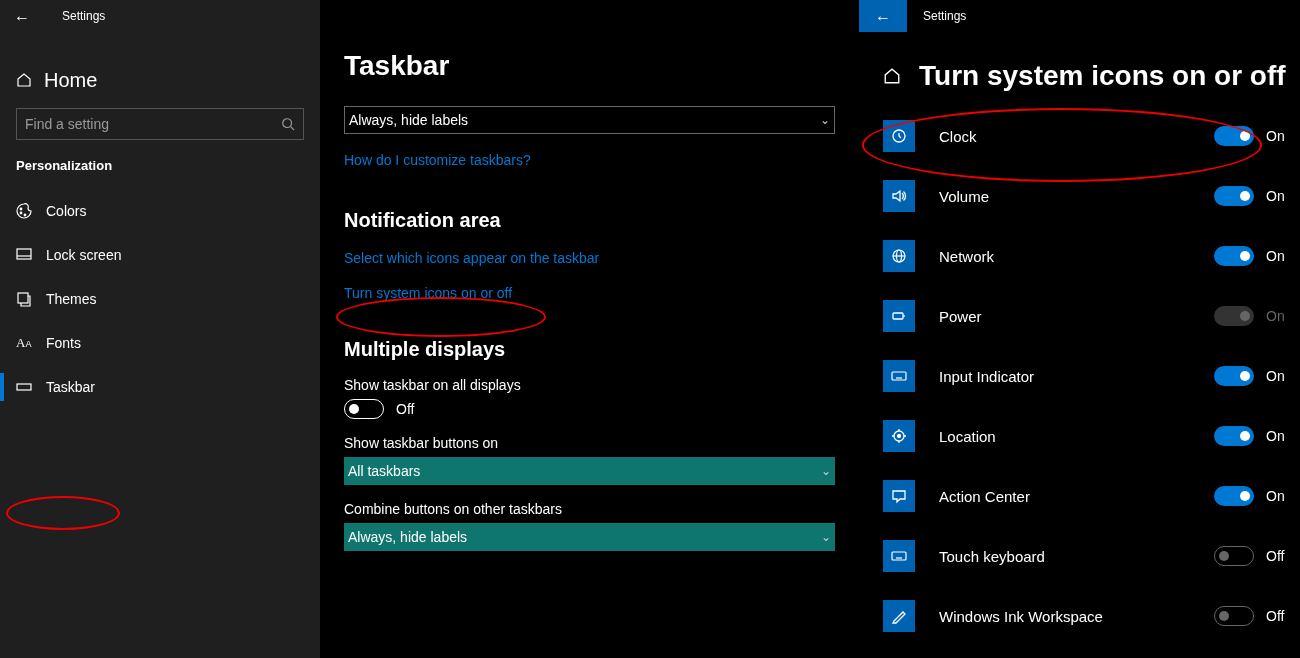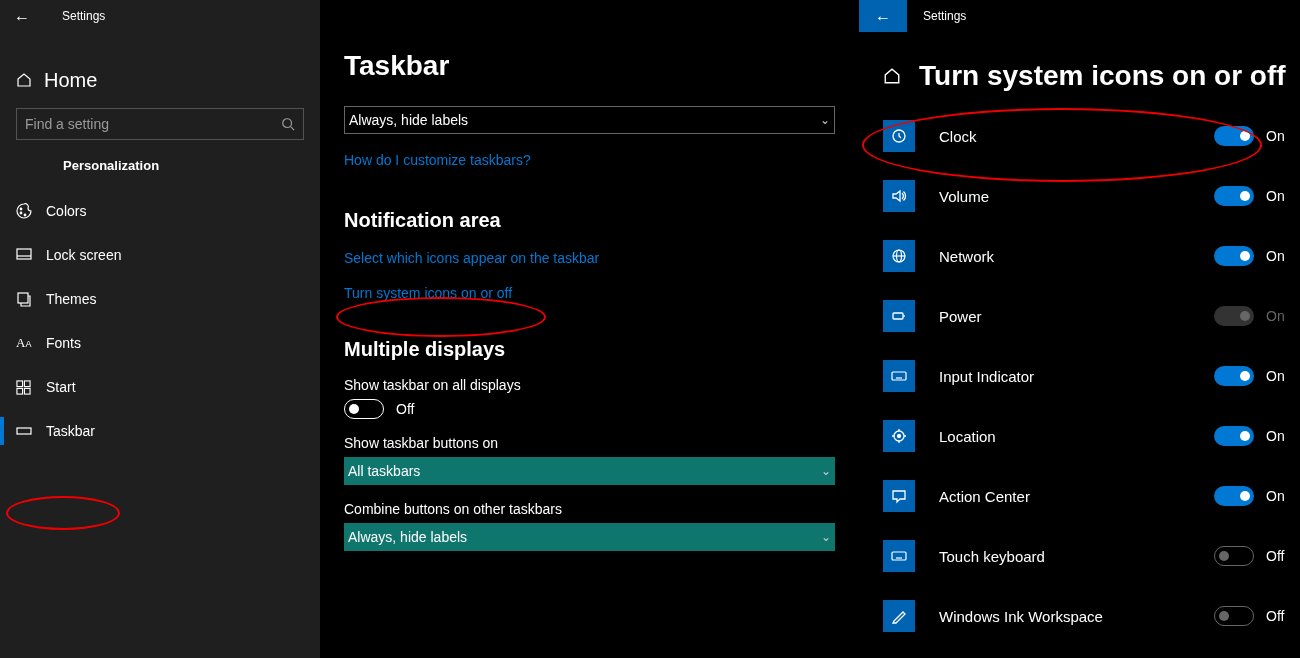--- a/index.html
+++ b/index.html
@@ -10,21 +10,21 @@
 
 .titlebar { height: 32px; display: flex; align-items: center; padding-left: 14px; font-size: 12px; color: #fff; }
 .titlebar .back { width: 24px; color: #fff; font-size: 16px; }
 .titlebar .ttxt { margin-left: 24px; }
 
 .nav-home { display: flex; align-items: center; height: 40px; padding-left: 16px; margin-top: 28px; font-size: 20px; cursor: pointer; }
 .nav-home .icon { width: 28px; display: flex; align-items: center; }
 
 .search { margin: 8px 16px 0 16px; height: 32px; border: 1px solid #535353; display: flex; align-items: center; padding: 8px 8px; font-size: 14px; color: #9a9a9a; cursor: text; justify-content: space-between; }
 
-.cat { padding: 18px 16px 6px 16px; font-size: 13px; font-weight: 600; margin-left: 47px; }
+.cat { padding: 18px 16px 6px 16px; font-size: 13px; font-weight: 600; }
 
 .nav-item { display: flex; align-items: center; height: 44px; padding-left: 16px; font-size: 14px; cursor: pointer; position: relative; }
 .nav-item.active::before { content: ""; position: absolute; left: 0; top: 8px; bottom: 8px; width: 4px; background: #0078d4; }
 .nav-item .icon { width: 30px; display: flex; align-items: center; font-size: 15px; }
 
 .page-title { font-size: 28px; font-weight: 600; padding: 50px 0 18px 24px; }
 .mid-body { padding: 0 24px; }
 
 .dropdown { border: 1px solid #666; height: 28px; display: flex; align-items: center; justify-content: space-between; padding: 0 4px; font-size: 14px; margin: 6px 24px 0 24px; cursor: pointer; }
 .dropdown.dark { background: #0f766e; border: none; margin: 6px 0 0 0; }
@@ -122,31 +122,20 @@
         </svg>
       </span>
     <span>Themes</span>
   </div>
   <div class="nav-item">
     <span class="icon">
         <span style="font-size:13px;font-family:serif">A<span style="font-size:9px">A</span></span>
       </span>
     <span>Fonts</span>
   </div>
-  <div class="nav-item">
-    <span class="icon">
-        <svg width="15" height="15" viewBox="0 0 16 16" fill="none" stroke="#fff" stroke-width="1.2">
-          <rect x="1" y="1" width="6" height="6"></rect>
-          <rect x="9" y="1" width="6" height="6"></rect>
-          <rect x="1" y="9" width="6" height="6"></rect>
-          <rect x="9" y="9" width="6" height="6"></rect>
-        </svg>
-      </span>
-    <span>Start</span>
-  </div>
   <div class="nav-item active">
     <span class="icon">
         <svg width="16" height="16" viewBox="0 0 16 16" fill="none" stroke="#fff" stroke-width="1.2">
           <rect x="1" y="5" width="14" height="6"></rect>
         </svg>
       </span>
     <span>Taskbar</span>
   </div>
 </div>
 

